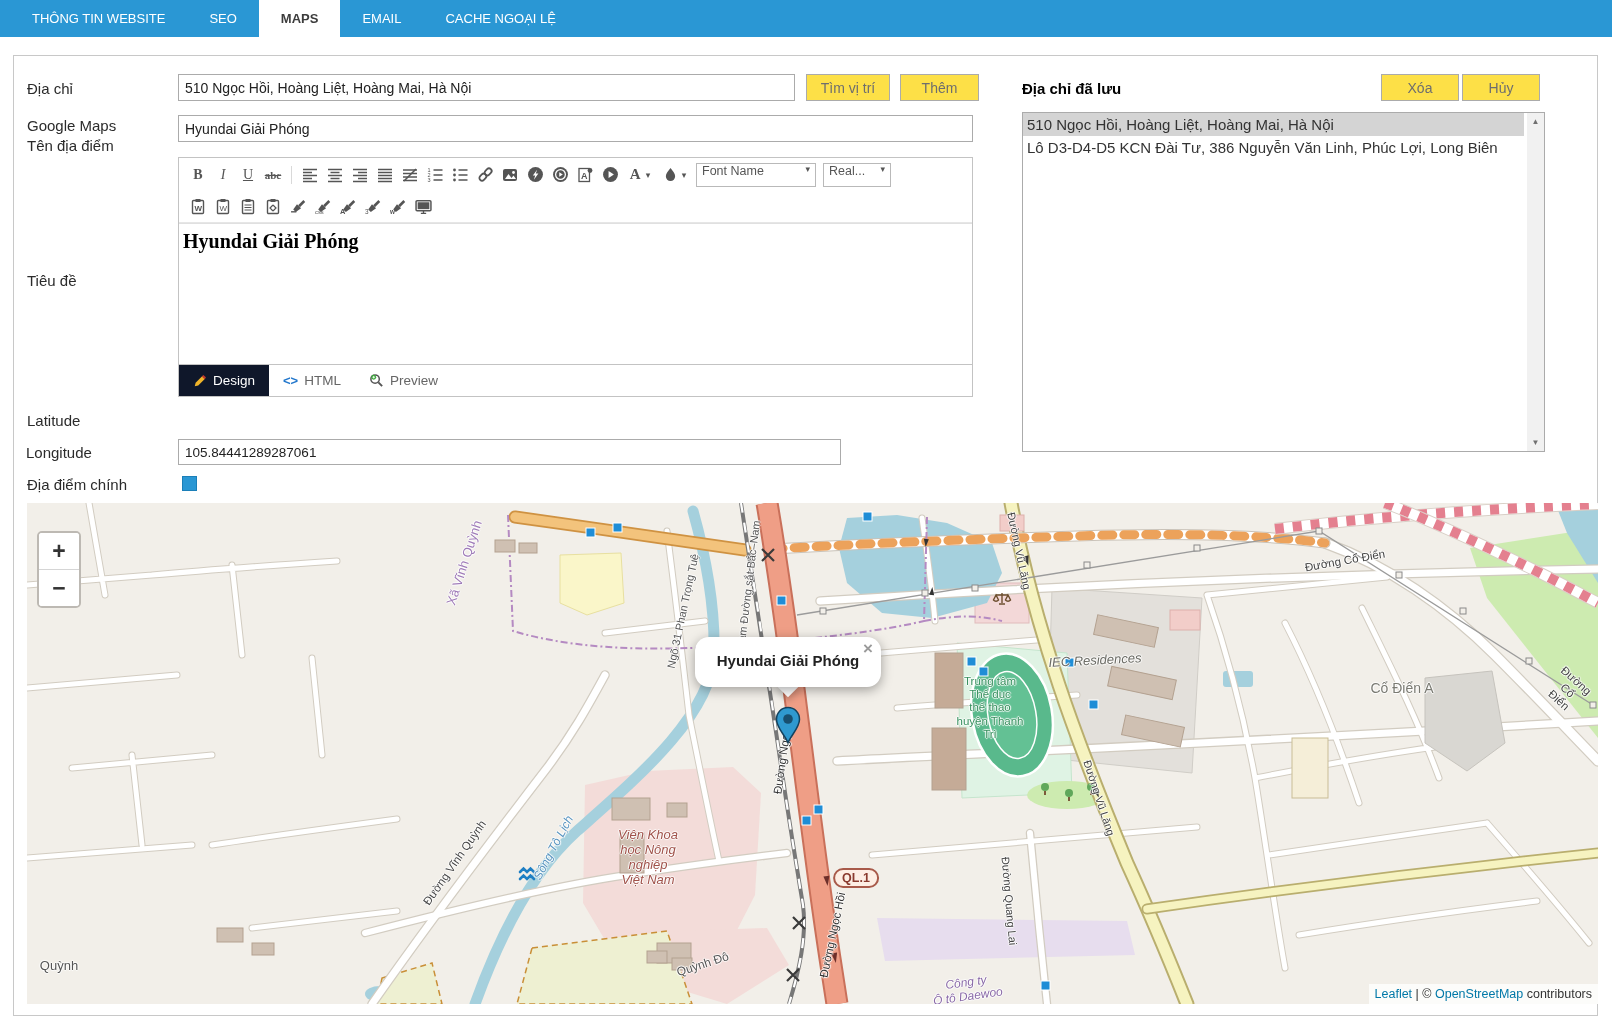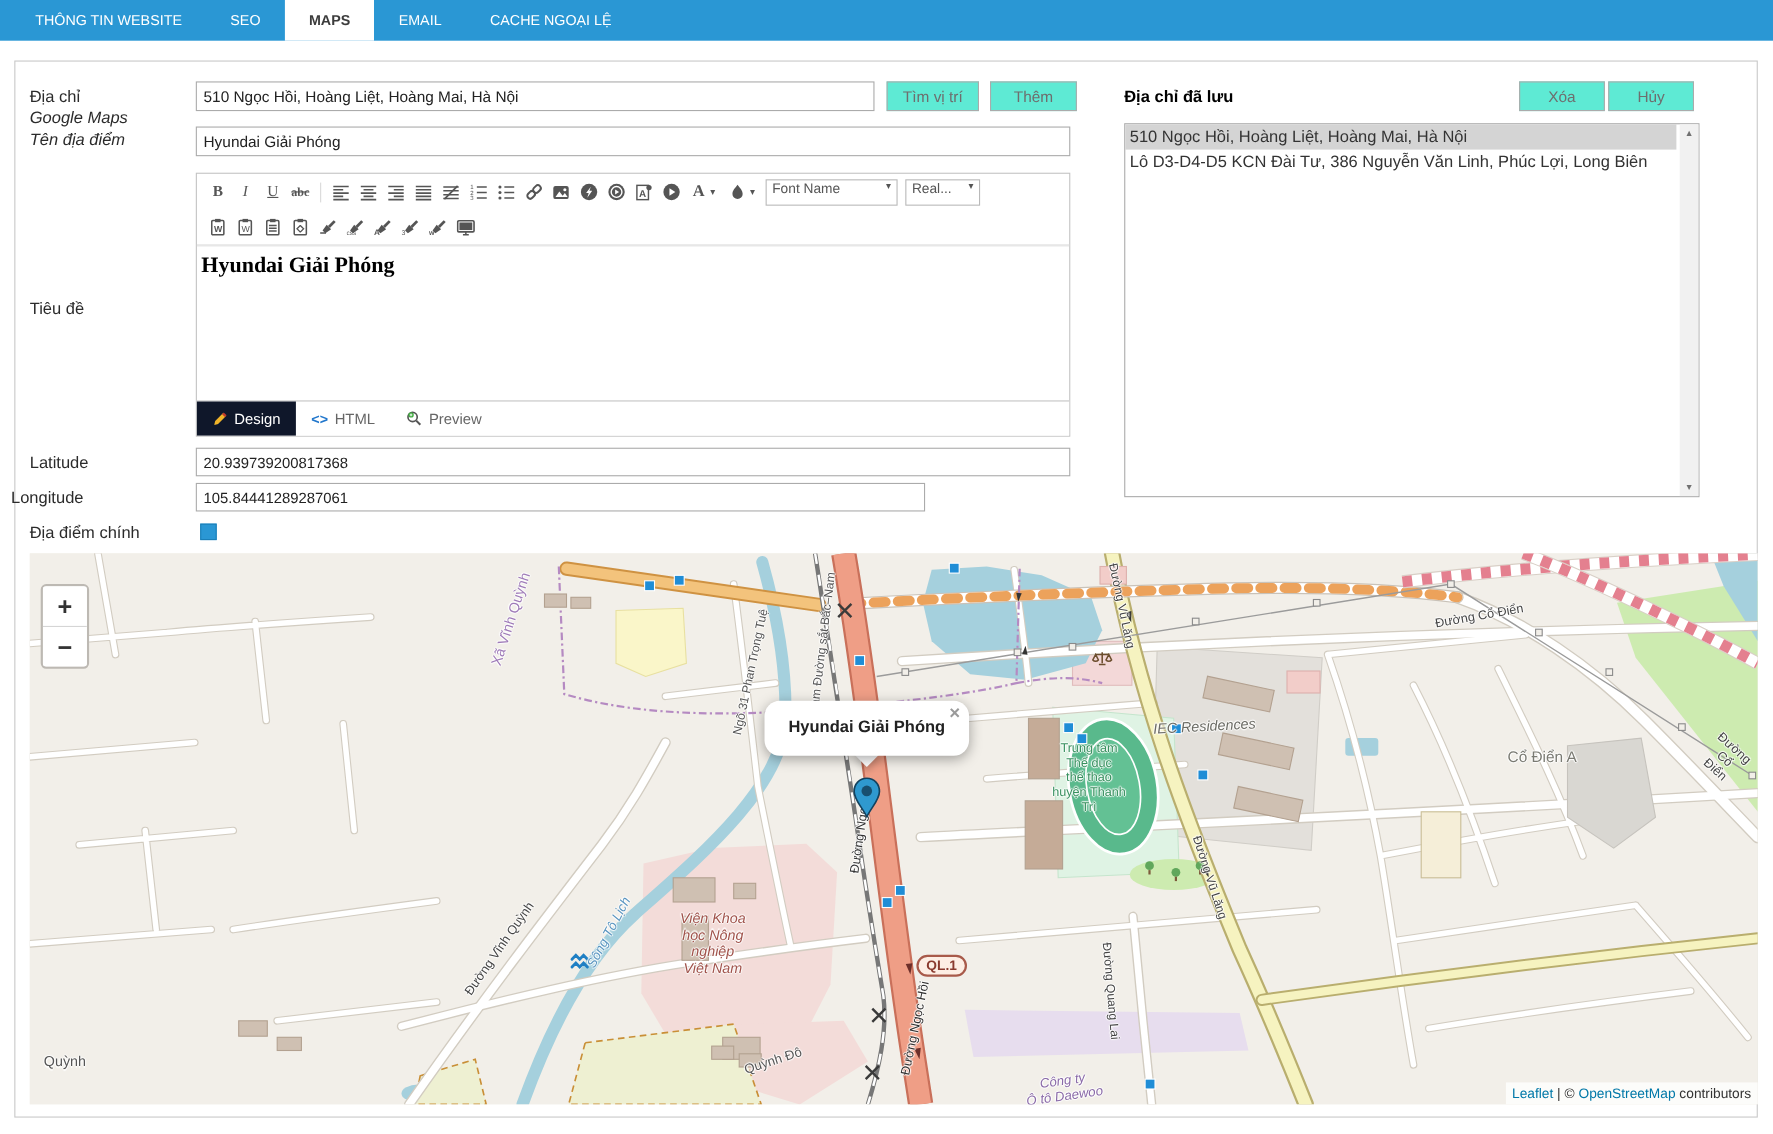--- a/index.html
+++ b/index.html
@@ -8,21 +8,21 @@
   
   .tabbar{position:absolute;left:0;top:0;width:1612px;height:37px;background:#2a97d4;display:flex;align-items:stretch;}
   .tab{display:flex;align-items:center;padding:0 22px;color:#fff;font-size:13px;cursor:pointer;}
   .tab.first{margin-left:10px;}
   .tab.active{background:#fff;color:#3c3c3c;font-weight:bold;}
   
   .panel{position:absolute;left:13px;top:55px;width:1585px;height:961px;border:1px solid #c8c8c8;background:#fff;box-sizing:border-box;}
   .lbl{position:absolute;font-size:15px;color:#2b2b2b;white-space:pre-line;line-height:20px;}
   .inp{position:absolute;border:1px solid #ababab;background:#fff;font-size:14px;color:#222;
        padding:0 6px;box-sizing:border-box;display:flex;align-items:center;white-space:nowrap;overflow:hidden;}
-  .btn{position:absolute;border:1px solid #ababab;background:#5eead4;font-size:14px;color:#6e6e6e;
+  .btn{position:absolute;border:1px solid #ababab;background:#fde047;font-size:14px;color:#6e6e6e;
        display:flex;align-items:center;justify-content:center;box-sizing:border-box;cursor:pointer;}
   
   .editor{position:absolute;left:178px;top:157px;width:795px;height:240px;border:1px solid #c3c3c3;box-sizing:border-box;background:#fff;display:flex;flex-direction:column;}
   .toolrow{display:flex;align-items:center;padding:0 10px;gap:7px;flex:0 0 33px;}
   .toolrow.r2{flex:0 0 31px;border-bottom:1px solid #e6e6e6;}
   .ticon{width:18px;height:18px;display:flex;align-items:center;justify-content:center;color:#555;cursor:pointer;flex:0 0 auto;}
   .ticon.txt{font-size:14px;font-family:"Liberation Serif",serif;}
   .tsep{width:1px;height:18px;background:#d9d9d9;margin:0 2px;}
   .tsel{height:22px;border:1px solid #b9b9b9;display:flex;justify-content:space-between;
         font-size:12.5px;color:#555;padding:0 5px;cursor:pointer;background:#fff;}
@@ -72,21 +72,21 @@
     <div class="tab">CACHE NGOẠI LỆ</div>
   </div>
 
   <div class="panel"></div>
 
   <div class="lbl" style="left:27px;top:79px;">Địa chỉ</div>
   <div class="inp" style="left:178px;top:74px;width:617px;height:27px;">510 Ngọc Hồi, Hoàng Liệt, Hoàng Mai, Hà Nội</div>
   <div class="btn" style="left:806px;top:74px;width:84px;height:27px;">Tìm vị trí</div>
   <div class="btn" style="left:900px;top:74px;width:79px;height:27px;">Thêm</div>
 
-  <div class="lbl" style="left:27px;top:98px;font-style:italic;">Google Maps
+  <div class="lbl" style="left:27px;top:116px;">Google Maps
 Tên địa điểm</div>
   <div class="inp" style="left:178px;top:115px;width:795px;height:27px;">Hyundai Giải Phóng</div>
 
   <div class="lbl" style="left:27px;top:271px;">Tiêu đề</div>
 
   <div class="editor">
     <div class="toolrow">
       <span class="ticon txt" style="font-weight:bold;">B</span>
       <span class="ticon txt" style="font-style:italic;">I</span>
       <span class="ticon txt" style="text-decoration:underline;">U</span>
@@ -295,23 +295,22 @@
             <path d="M10 10l4 4" stroke="#555" stroke-width="2"></path>
             <circle cx="5" cy="4.5" r="2.6" fill="#3faa3f"></circle>
             <path d="M5 3.2v2.6M3.7 4.5h2.6" stroke="#fff" stroke-width="0.9"></path>
           </svg>
         <span>Preview</span>
       </div>
     </div>
   </div>
 
   <div class="lbl" style="left:27px;top:411px;">Latitude</div>
-  <div class="inp" style="left:178px;top:407px;width:795px;height:26px;font-size:13.5px;">20.939739200817368</div>
-
-  <div class="lbl" style="left:10px;top:443px;">Longitude</div>
+
+  <div class="lbl" style="left:26px;top:443px;">Longitude</div>
   <div class="inp" style="left:178px;top:439px;width:663px;height:26px;font-size:13.5px;">105.84441289287061</div>
 
   <div class="lbl" style="left:27px;top:475px;">Địa điểm chính</div>
   <div class="chk"></div>
 
   <div class="lbl" style="left:1022px;top:79px;font-weight:bold;color:#000;">Địa chỉ đã lưu</div>
   <div class="btn" style="left:1381px;top:74px;width:78px;height:27px;">Xóa</div>
   <div class="btn" style="left:1462px;top:74px;width:78px;height:27px;">Hủy</div>
   <div class="listbox">
     <div class="listrow sel">510 Ngọc Hồi, Hoàng Liệt, Hoàng Mai, Hà Nội</div>

